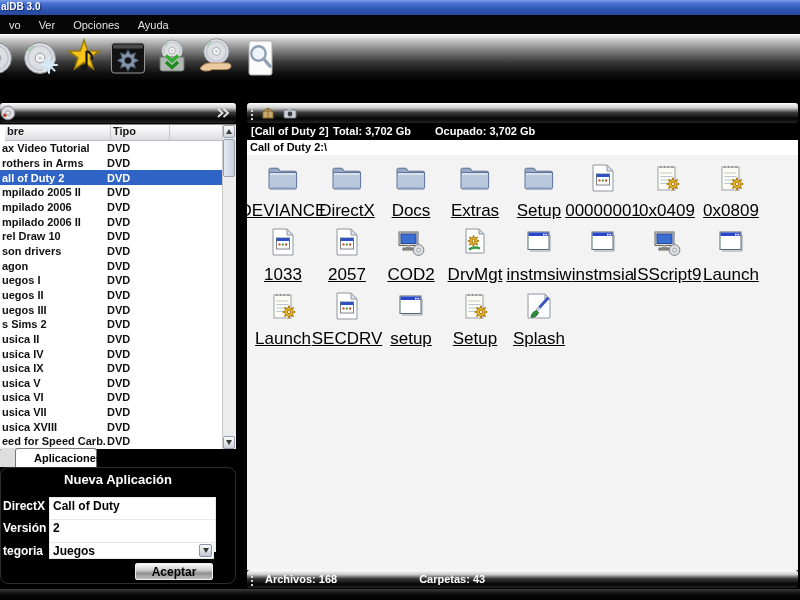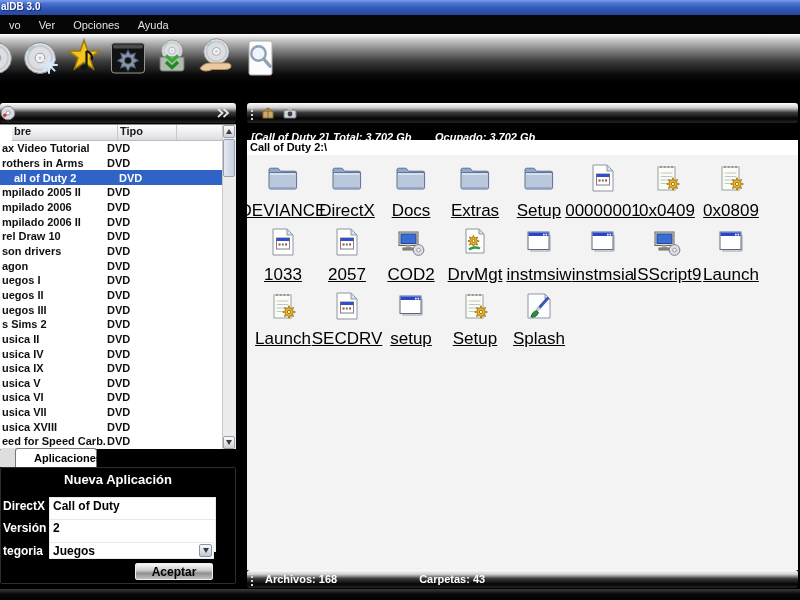--- a/index.html
+++ b/index.html
@@ -22,70 +22,70 @@
 
   
   .glossbar{position:absolute;height:20px;border-radius:3px;
     background:linear-gradient(180deg,#ffffff 0%,#cfcfcf 24%,#3a3a3a 48%,#050505 78%,#242424 100%);
     display:flex;align-items:center;}
   .grip{width:4px;height:13px;border-left:2px dotted #d8d8d8;margin:0 4px 0 4px;}
 
   
   .left-list{position:absolute;left:0;top:124px;width:236px;height:324px;background:#fff;
     border-top:1px solid #8a8a8a;}
-  .list-header{position:absolute;left:12px;top:0;width:223px;height:15px;
+  .list-header{position:absolute;left:5px;top:0;width:223px;height:15px;
     background:linear-gradient(#ffffff,#e7e7ec 70%,#dadae0);border-bottom:1px solid #bcbcc4;
     display:flex;font-size:11px;font-weight:bold;color:#1a1a1a;}
   .h-name{width:103px;padding-left:2px;border-right:1px solid #c6c6cc;}
   .h-type{width:56px;padding-left:2px;border-right:1px solid #c6c6cc;}
   .list-rows{position:absolute;left:0;top:16px;width:223px;height:308px;overflow:hidden;}
   .lrow{display:flex;height:14.66px;align-items:center;font-size:11px;font-weight:bold;color:#101010;}
   .lrow .c-name{width:103px;padding-left:2px;white-space:nowrap;overflow:hidden;}
   .lrow .c-type{padding-left:2px;}
-  .lrow.sel{background:#2f63c5;color:#fff;padding-left:12px;}
+  .lrow.sel{background:#2f63c5;color:#fff;}
   .list-scroll{position:absolute;right:0;top:0;width:13px;height:324px;background:#ececec;
     border-left:1px solid #c8c8c8;}
   .sbtn{position:absolute;left:0;width:12px;height:13px;background:linear-gradient(#fdfdfd,#cfcfd8);
     border:1px solid #9aa0b0;border-radius:2px;box-sizing:border-box;
     display:flex;align-items:center;justify-content:center;}
   .arr-up{width:0;height:0;border-left:3.5px solid transparent;border-right:3.5px solid transparent;
     border-bottom:5px solid #3a3a3a;}
   .arr-down{width:0;height:0;border-left:3.5px solid transparent;border-right:3.5px solid transparent;
     border-top:5px solid #3a3a3a;}
   .sthumb{position:absolute;left:0;top:14px;width:12px;height:38px;
     background:linear-gradient(90deg,#e6e9f2,#c8cedd);border:1px solid #9aa0b0;border-radius:2px;box-sizing:border-box;}
 
   
   .tab{position:absolute;top:448px;height:19px;border-radius:3px 3px 0 0;
     display:flex;align-items:center;justify-content:center;
     font-size:11px;font-weight:bold;padding-left:24px;}
   .tab-ca{left:0;width:13px;background:#dedede;color:#333;overflow:hidden;}
   .tab-apps{left:15px;width:82px;background:#fff;color:#000;border:1px solid #777;border-bottom:none;box-sizing:border-box;}
   .left-form{position:absolute;left:0;top:467px;width:236px;height:117px;background:#000;
-    border:1px solid #2d2d2d;box-sizing:border-box;border-radius:2px;}
+    border:1px solid #2d2d2d;box-sizing:border-box;border-radius:8px;}
   .form-title{position:absolute;left:0;top:4px;width:100%;text-align:center;
     font-size:13px;font-weight:bold;color:#fff;}
   .f-label{position:absolute;left:2px;font-size:12px;font-weight:bold;color:#fff;white-space:nowrap;}
   .f-input{position:absolute;left:48px;width:162px;height:15px;background:#fff;border:1px solid #e8e8e8;
     font-family:"Liberation Sans",sans-serif;font-size:12px;font-weight:bold;color:#000;
     padding:0 0 16px 3px;box-sizing:content-box;}
   .f-select{position:absolute;left:48px;width:165px;height:17px;background:#fff;border:1px solid #e8e8e8;
     font-size:12px;font-weight:bold;color:#000;display:flex;align-items:center;padding-left:3px;box-sizing:border-box;}
   .sel-btn{position:absolute;right:1px;top:1px;width:13px;height:13px;
     background:linear-gradient(#fafafa,#c2c8d4);border:1px solid #8a94a8;border-radius:2px;box-sizing:border-box;
     display:flex;align-items:center;justify-content:center;}
   .btn-aceptar{position:absolute;left:134px;top:95px;width:78px;height:17px;
     background:linear-gradient(180deg,#f8f8f8,#cdcdcd 42%,#8f8f8f 62%,#c0c0c0);
     border:1px solid #efefef;border-radius:2px;box-sizing:border-box;
     font-family:"Liberation Sans",sans-serif;font-size:12px;font-weight:bold;color:#000;
     display:flex;align-items:center;justify-content:center;}
 
   
   .right-header{position:absolute;left:247px;top:124px;width:551px;height:16px;background:#000;}
-  .rh-text{position:absolute;top:7px;font-size:11px;font-weight:bold;color:#fff;white-space:nowrap;font-style:italic;}
+  .rh-text{position:absolute;top:1px;font-size:11px;font-weight:bold;color:#fff;white-space:nowrap;}
   .right-path{position:absolute;left:247px;top:140px;width:551px;height:15px;background:#fff;
     font-size:11px;font-weight:bold;color:#000;padding-left:3px;box-sizing:border-box;line-height:15px;}
   .right-files{position:absolute;left:247px;top:155px;width:551px;height:415px;background:#f3f3f3;
     display:flex;flex-wrap:wrap;align-content:flex-start;padding:5px 0 0 4px;box-sizing:border-box;}
   .fcell{width:64px;height:62px;margin-bottom:2px;display:flex;flex-direction:column;align-items:center;}
   .ficon{width:34px;height:30px;margin-top:3px;}
   .flabel{font-size:17px;color:#000;margin-top:8px;white-space:nowrap;text-decoration:underline;}
   .right-status{left:247px;top:570px;width:551px;height:18px;}
   .st-text{font-size:11px;font-weight:bold;color:#fff;white-space:nowrap;}
   .st-files{margin-left:4px;}

